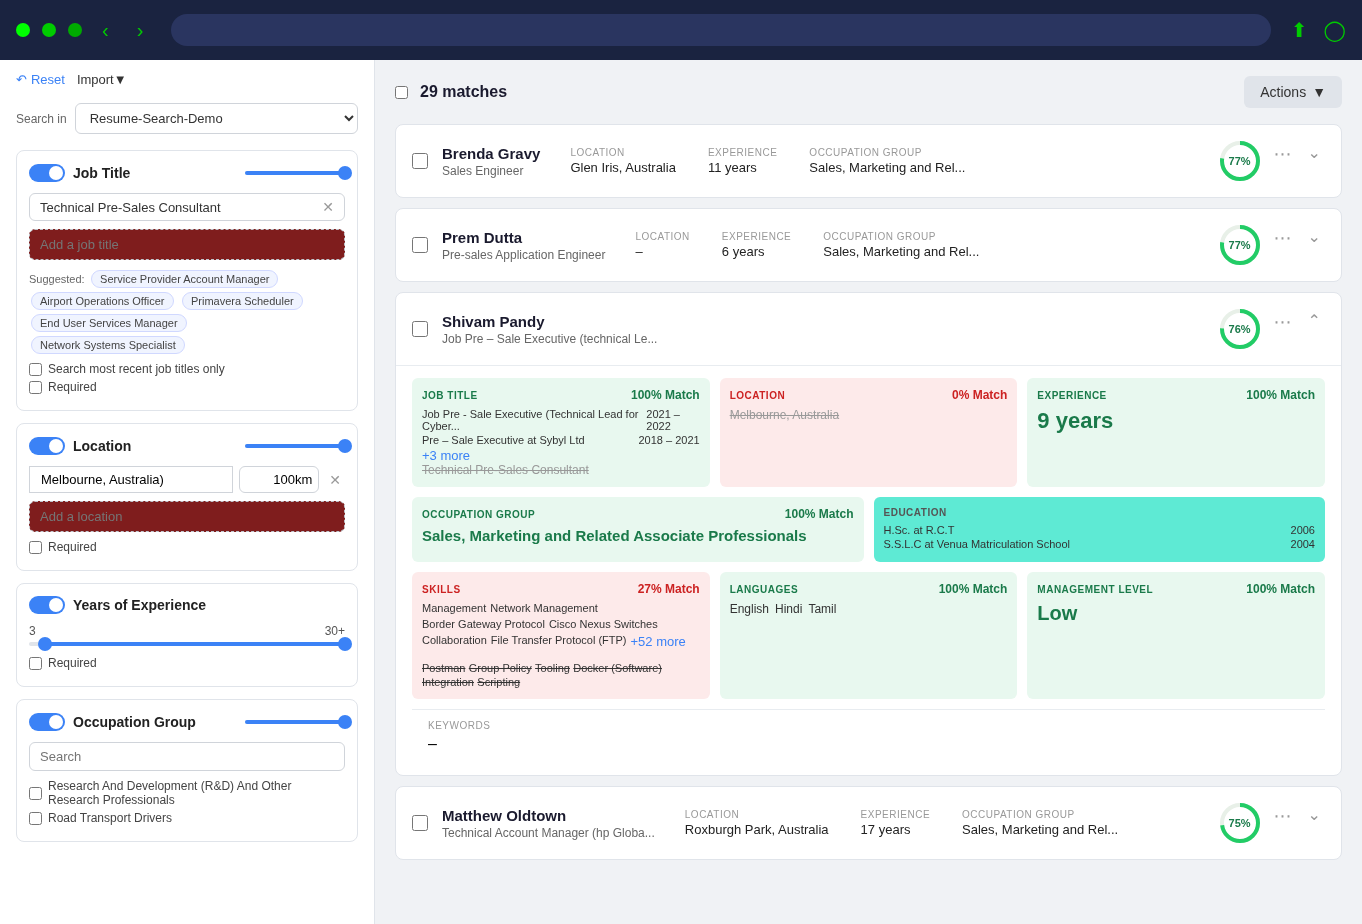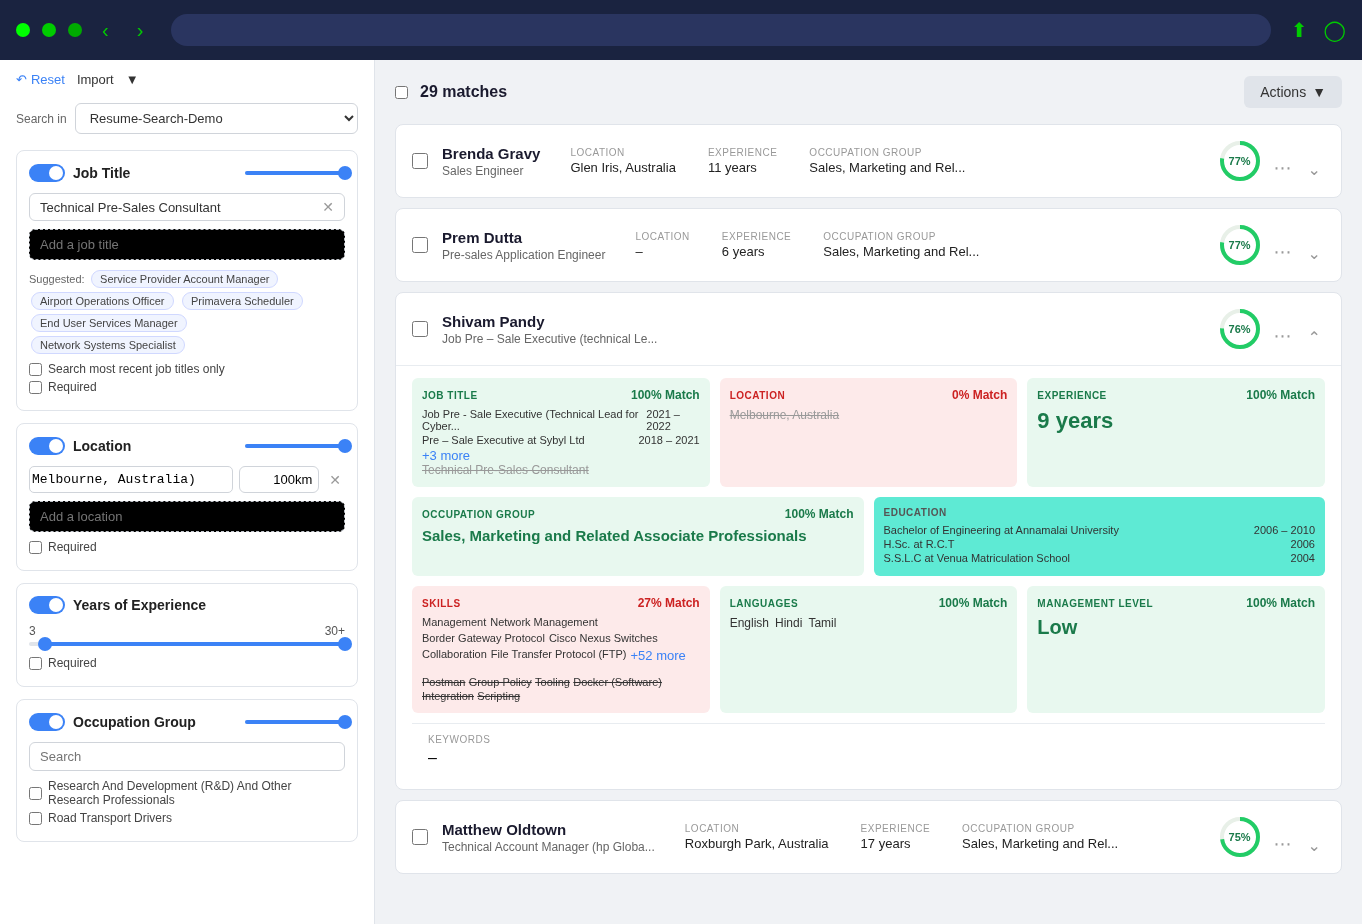--- a/index.html
+++ b/index.html
@@ -73,21 +73,21 @@
       gap: 4px;
       background: none;
       border: none;
       color: #3b82f6;
       font-size: 13px;
       cursor: pointer;
     }
     .btn-import {
       display: flex;
       align-items: center;
-      gap: 12px;
+      gap: 0;
       background: none;
       border: none;
       color: #333;
       font-size: 13px;
       cursor: pointer;
     }
     .search-in-row {
       display: flex;
       align-items: center;
       gap: 8px;
@@ -171,21 +171,21 @@
       transform: translateX(-50%);
     }
 
     .filter-input {
       width: 100%;
       border: 1px dashed #c0c4ca;
       border-radius: 6px;
       padding: 7px 10px;
       font-size: 13px;
       color: #999;
-      background: #000000;
+      background: #7f1d1d;
       margin-bottom: 8px;
     }
     .tag {
       display: inline-block;
       background: #f0f4ff;
       border: 1px solid #d0d8ff;
       border-radius: 12px;
       padding: 2px 8px;
       font-size: 11px;
       color: #444;
@@ -220,24 +220,23 @@
     .checkbox-row input[type="checkbox"] { cursor: pointer; }
 
     .location-row {
       display: flex;
       gap: 6px;
       margin-bottom: 8px;
     }
     .location-input {
       flex: 1;
       border: 1px solid #d0d4da;
-      border-radius: 5px;
-      padding: 5px 2px;
+      border-radius: 0;
+      padding: 5px 11px;
       font-size: 13px;
-      font-family: Liberation Mono, monospace;
     }
     .km-input {
       width: 80px;
       border: 1px solid #d0d4da;
       border-radius: 6px;
       padding: 5px 6px;
       font-size: 13px;
       text-align: right;
     }
     .x-btn {
@@ -362,21 +361,21 @@
       position: absolute;
       top: 50%;
       left: 50%;
       transform: translate(-50%, -50%);
       font-size: 11px;
       font-weight: 700;
       color: #1a7a4a;
     }
     .card-actions {
       display: flex;
-      align-items: flex-end;
+      align-items: flex-start;
       gap: 8px;
     }
     .dots-btn {
       background: none;
       border: none;
       color: #999;
       cursor: pointer;
       font-size: 18px;
       padding: 4px;
     }
@@ -782,24 +781,20 @@
             <div class="detail-content">
               <div style="font-size:15px;font-weight:700;color:#1a7a4a;">Sales, Marketing and Related Associate Professionals</div>
             </div>
           </div>
 
           <div class="detail-block" style="background:#5eead4;">
             <div class="detail-header">
               <span class="detail-block-title" style="color:#555;">EDUCATION</span>
             </div>
             <div class="detail-content">
-              <div class="edu-entry">
-                <span>Bachelor of Engineering at Annamalai University</span>
-                <span>2006 – 2010</span>
-              </div>
               <div class="edu-entry">
                 <span>H.Sc. at R.C.T</span>
                 <span>2006</span>
               </div>
               <div class="edu-entry">
                 <span>S.S.L.C at Venua Matriculation School</span>
                 <span>2004</span>
               </div>
             </div>
           </div>

